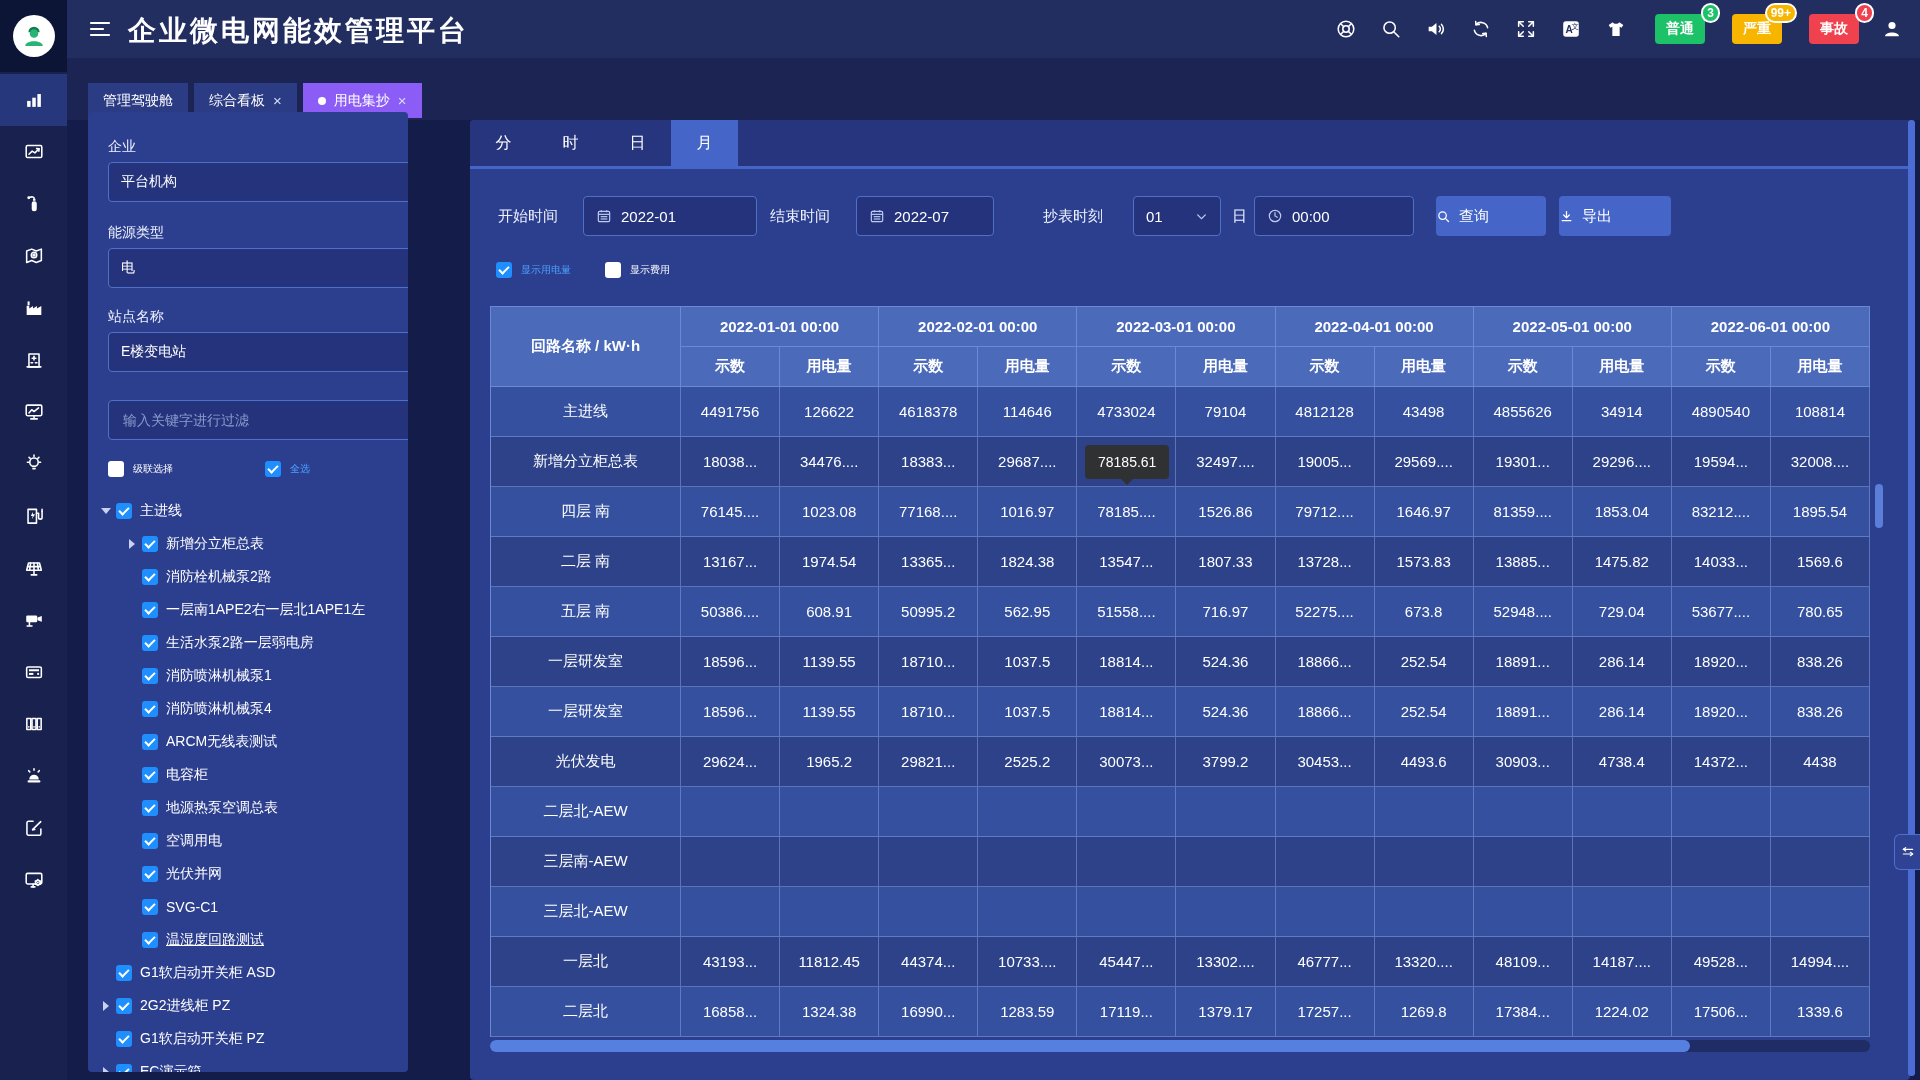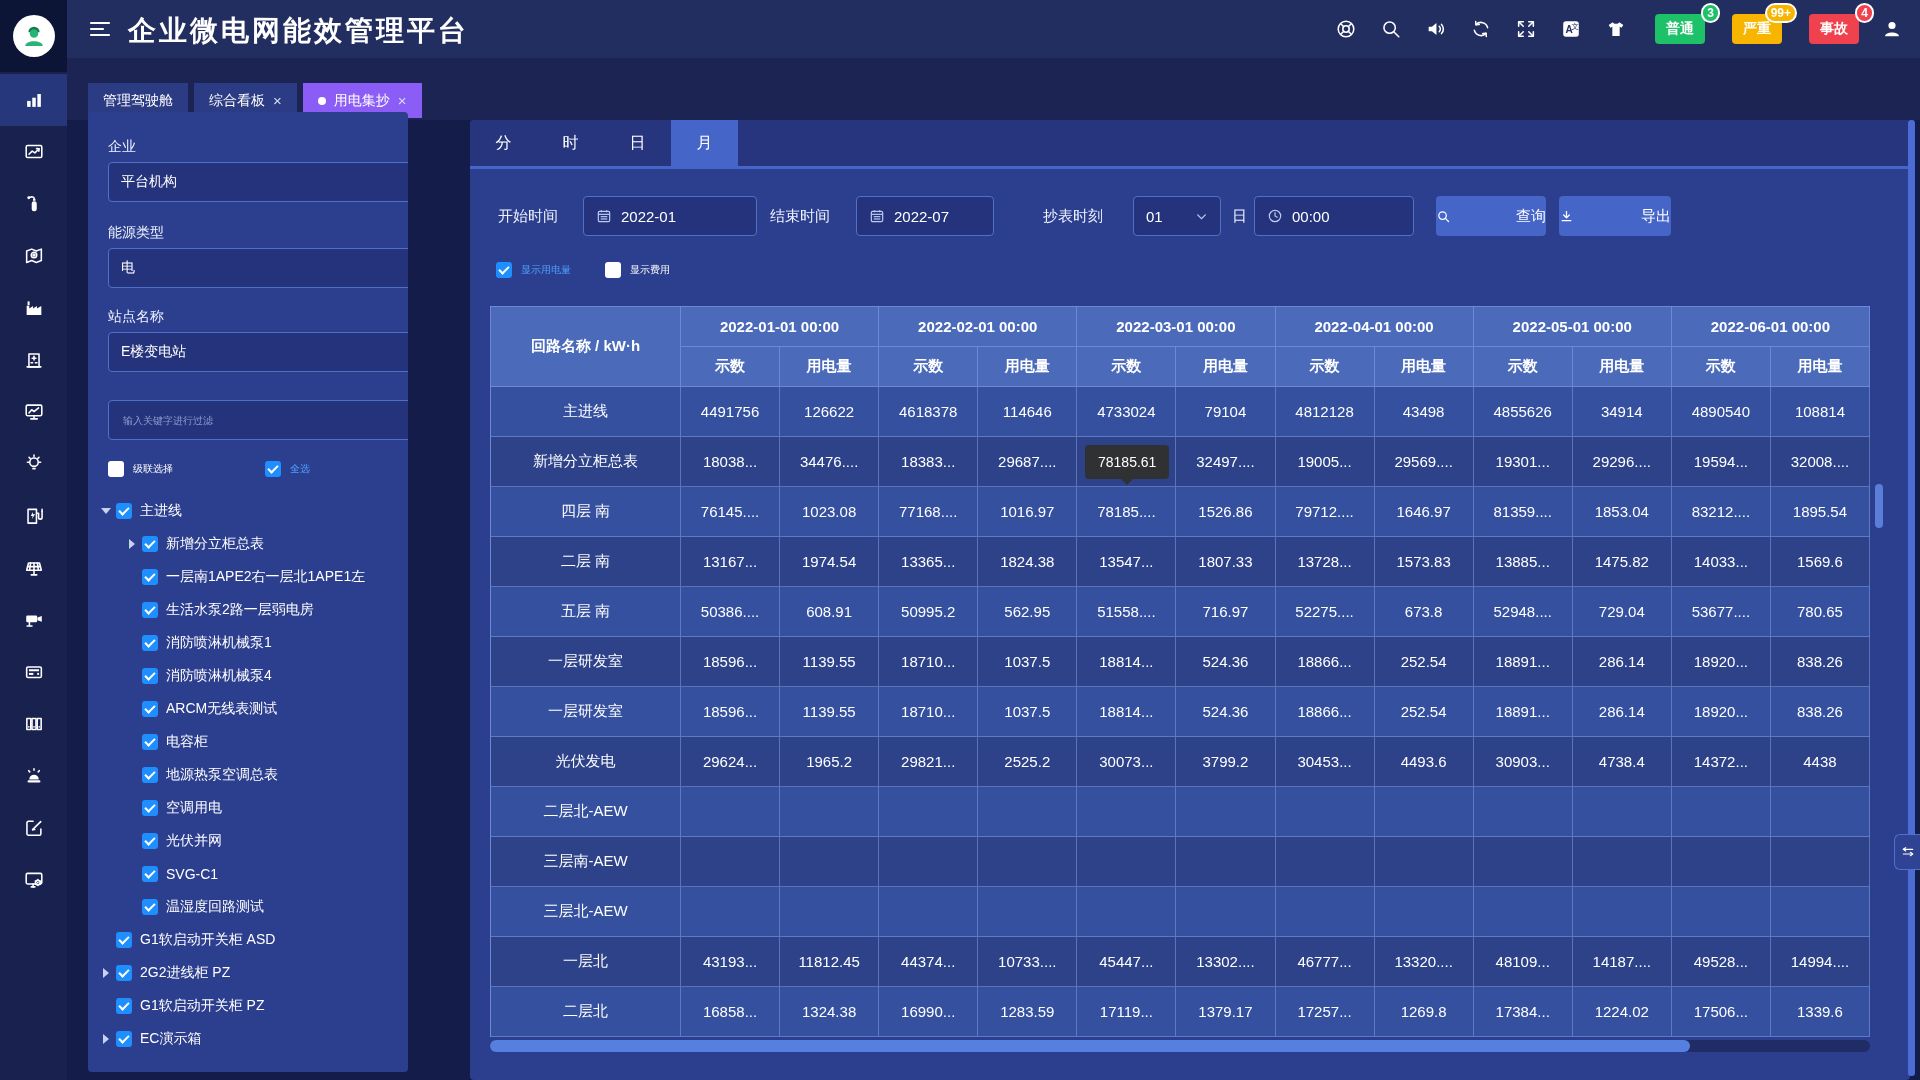--- a/index.html
+++ b/index.html
@@ -38,21 +38,21 @@
   .content-bg { position:absolute; left:67px; top:120px; width:1853px; height:960px; background:#141d49; }
 
   
   .panel { position:absolute; background:#2c3e8e; border-radius:4px; }
   #left-panel { left:88px; top:112px; width:320px; height:960px; overflow:hidden; }
   .flabel { position:absolute; left:20px; font-size:14px; color:#eef2ff; }
   .sel { position:absolute; left:20px; width:327px; height:40px; background:#24337c; border:1px solid #4f70c8;
     border-radius:4px; display:flex; align-items:center; padding:0 12px; font-size:14px; cursor:pointer; }
   .sel .chev { margin-left:auto; color:#93a7dd; }
   .finput { position:absolute; left:20px; width:327px; height:40px; background:#24337c; border:1px solid #4f70c8;
-    border-radius:4px; color:#fff; font-size:10px; padding:0 14px; outline:none;
+    border-radius:4px; color:#fff; font-size:14px; padding:0 14px; outline:none;
     font-family:"Liberation Sans","DejaVu Sans",sans-serif; }
   .finput::placeholder { color:#8b9cce; }
   .cbrow { position:absolute; left:20px; top:347px; height:20px; display:flex; align-items:center; }
   .cb { width:16px; height:16px; border-radius:3px; background:#fff; flex:none; position:relative; cursor:pointer; }
   .cb.on { background:#1f8fff; }
   .cb.on::after { content:''; position:absolute; left:3px; top:4px; width:8px; height:4px;
     border-left:2px solid #fff; border-bottom:2px solid #fff; transform:rotate(-45deg); }
   .cblabel { margin-left:9px; font-size:10px; }
   .blue { color:#4da2ff; }
 
@@ -71,21 +71,21 @@
   #period-tabs { position:absolute; left:0; top:0; display:flex; }
   .ptab { width:67px; height:46px; display:flex; align-items:center; justify-content:center; font-size:16px; cursor:pointer; }
   .ptab.act { background:#4565c8; }
 
   .pform { position:absolute; left:0; top:76px; width:1440px; height:40px; }
   .pflabel { position:absolute; top:0; line-height:40px; font-size:15px; color:#eef2ff; }
   .winput { position:absolute; top:0; height:40px; background:#24337c; border:1px solid #4f70c8; border-radius:4px;
     display:flex; align-items:center; padding:0 12px; font-size:15px; gap:9px; cursor:pointer; }
   .winput .wicon { color:#bccbf0; display:flex; }
   .btn { position:absolute; top:0; height:40px; background:#4565c8; border-radius:4px; display:flex;
-    align-items:center; justify-content:space-between; gap:8px; font-size:15px; cursor:pointer; }
+    align-items:center; justify-content:flex-start; gap:8px; font-size:15px; cursor:pointer; }
 
   .dcbrow { position:absolute; left:26px; top:142px; display:flex; align-items:center; gap:34px; }
   .dcb { display:flex; align-items:center; cursor:pointer; }
 
   #etable { position:absolute; left:20px; top:186px; width:1380px; display:grid;
     grid-template-columns:190px repeat(12,1fr); grid-template-rows:40px 40px repeat(13,50px);
     border-top:1px solid #6c89d6; border-left:1px solid #6c89d6; }
   .tcell { display:flex; align-items:center; justify-content:center; border-right:1px solid rgba(130,156,222,.55);
     border-bottom:1px solid rgba(130,156,222,.55); font-size:15px; overflow:hidden; white-space:nowrap; }
   .hbg { background:#4b6bba; font-weight:bold; border-right:1px solid #6c89d6; border-bottom:1px solid #6c89d6; }
@@ -452,20 +452,25 @@
         <div class="titem" style="padding-left: 34px;">
           <span class="tarrow">
             <span class="arr-right"></span>
           </span>
           <span class="cb on"></span>
           <span class="tlabel">新增分立柜总表</span>
         </div>
         <div class="titem" style="padding-left: 34px;">
           <span class="tarrow"></span>
           <span class="cb on"></span>
+          <span class="tlabel">消防栓机械泵2路</span>
+        </div>
+        <div class="titem" style="padding-left: 34px;">
+          <span class="tarrow"></span>
+          <span class="cb on"></span>
           <span class="tlabel">一层南1APE2右一层北1APE1左</span>
         </div>
         <div class="titem" style="padding-left: 34px;">
           <span class="tarrow"></span>
           <span class="cb on"></span>
           <span class="tlabel">生活水泵2路一层弱电房</span>
         </div>
         <div class="titem" style="padding-left: 34px;">
           <span class="tarrow"></span>
           <span class="cb on"></span>
@@ -499,21 +504,21 @@
         <div class="titem" style="padding-left: 34px;">
           <span class="tarrow"></span>
           <span class="cb on"></span>
           <span class="tlabel">光伏并网</span>
         </div>
         <div class="titem" style="padding-left: 34px;">
           <span class="tarrow"></span>
           <span class="cb on"></span>
           <span class="tlabel">SVG-C1</span>
         </div>
-        <div class="titem" style="padding-left: 34px;">
+        <div class="titem" style="padding-left: 34px; text-decoration: underline;">
           <span class="tarrow"></span>
           <span class="cb on"></span>
           <span class="tlabel">温湿度回路测试</span>
         </div>
         <div class="titem" style="padding-left: 8px;">
           <span class="tarrow"></span>
           <span class="cb on"></span>
           <span class="tlabel">G1软启动开关柜 ASD</span>
         </div>
         <div class="titem" style="padding-left: 8px;">

